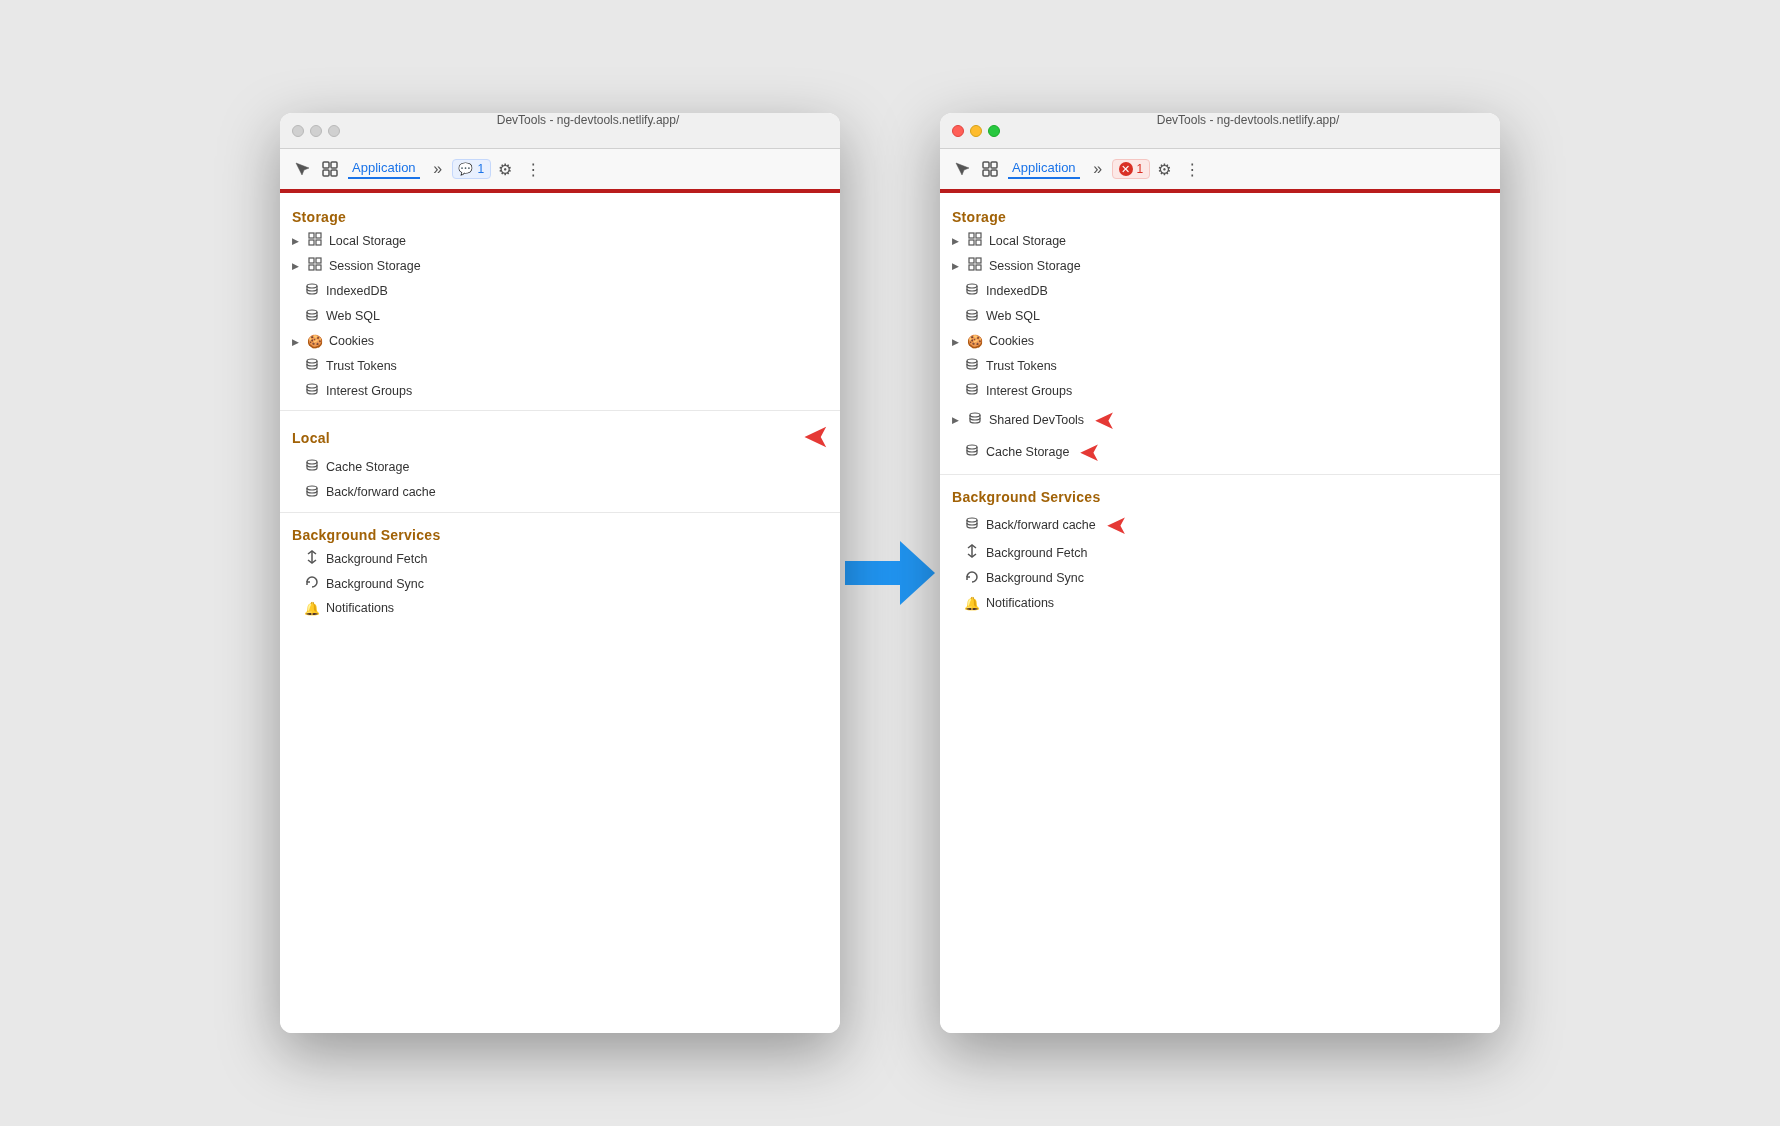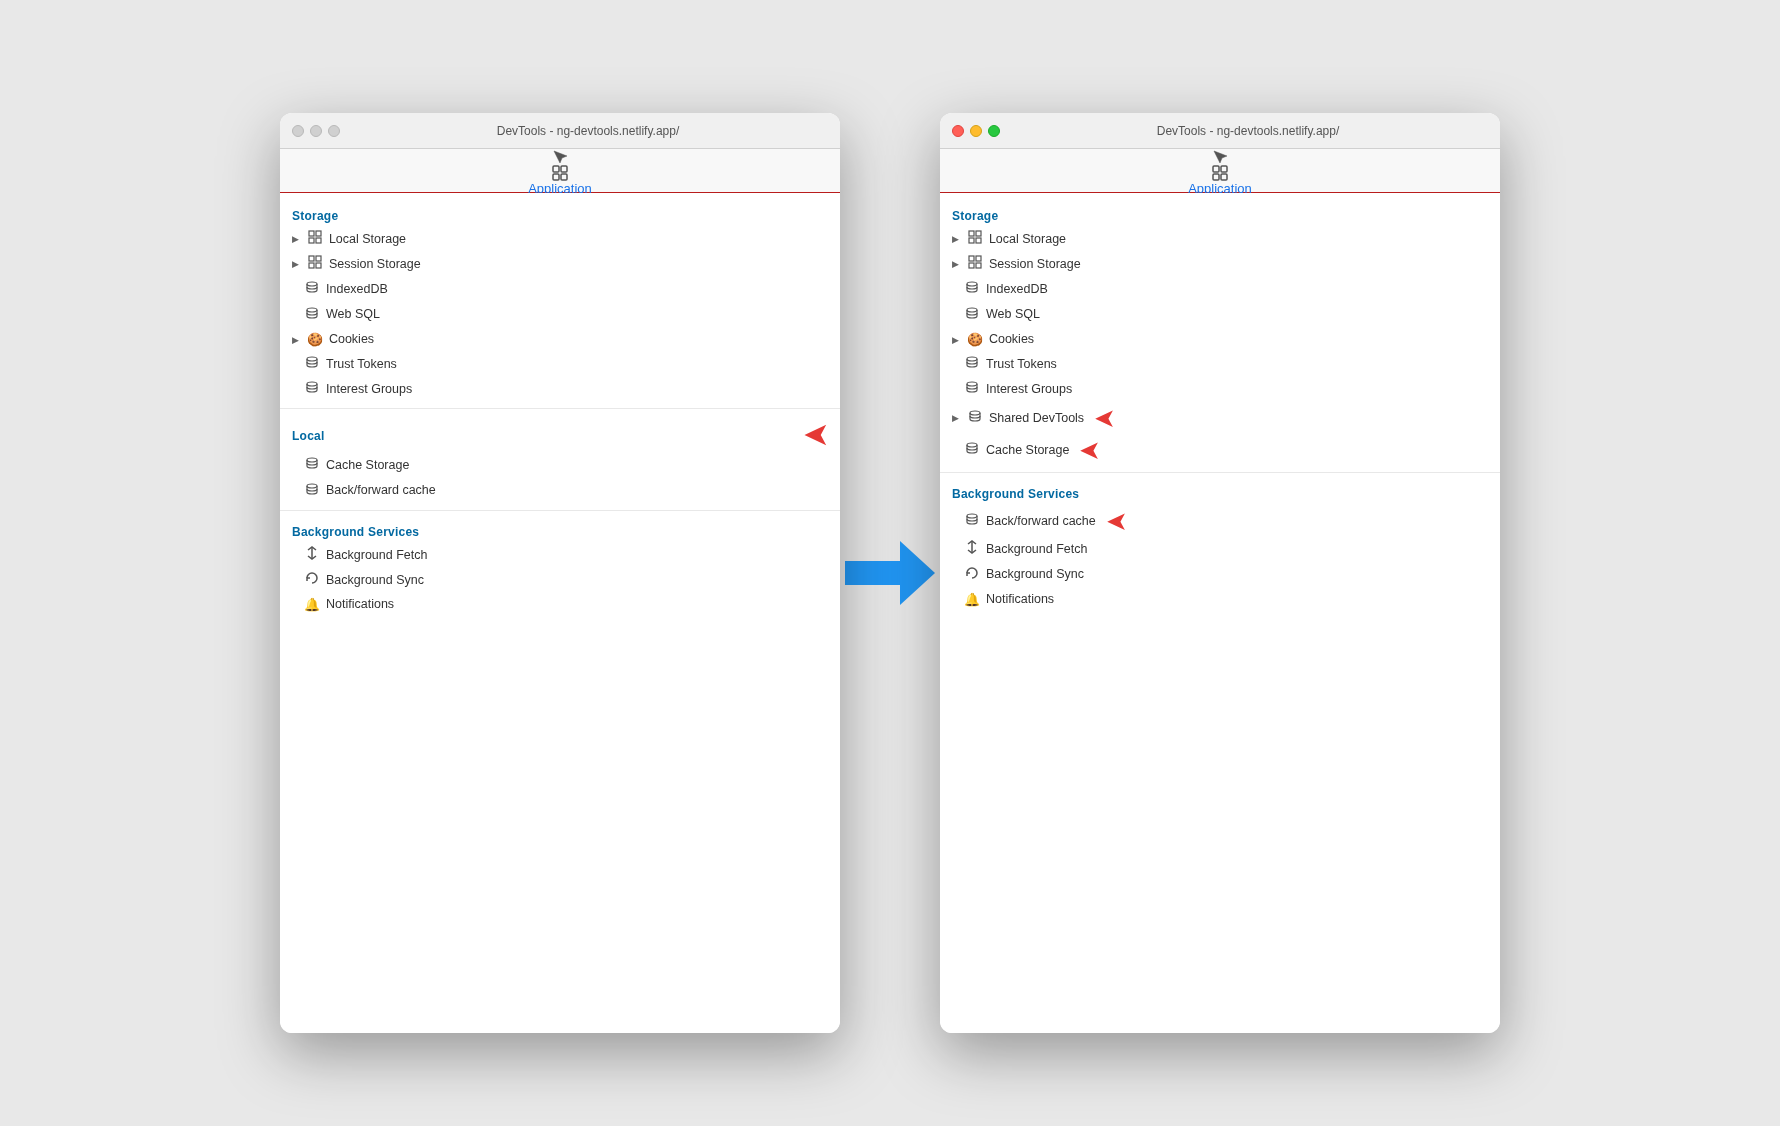--- a/index.html
+++ b/index.html
@@ -32,21 +32,20 @@
       overflow: hidden;
       display: flex;
       flex-direction: column;
     }
 
     
     .titlebar {
       height: 36px;
       background: #f0f0f0;
       display: flex;
-      align-items: center;
       padding: 0 12px;
       gap: 8px;
       border-bottom: 1px solid #d0d0d0;
       flex-shrink: 0;
     }
 
     .window-right .titlebar {
       background: #f0f0f0;
     }
 
@@ -70,26 +69,25 @@
       text-align: center;
       font-size: 12px;
       color: #555;
       font-weight: 500;
     }
 
     
     .toolbar {
       height: 44px;
       background: #f8f8f8;
-      border-bottom: 1px solid #b91c1c;
+      border-bottom: 4px solid #b91c1c;
       display: flex;
       align-items: center;
       padding: 0 8px;
       flex-shrink: 0;
-      flex-direction: column;
     }
 
     .toolbar-icon {
       width: 28px;
       height: 28px;
       display: flex;
       align-items: center;
       justify-content: center;
       color: #555;
       font-size: 14px;
@@ -158,23 +156,23 @@
     }
     .sidebar::-webkit-scrollbar-track {
       background: #f0f0f0;
     }
     .sidebar::-webkit-scrollbar-thumb {
       background: #ccc;
       border-radius: 4px;
     }
 
     .section-header {
-      font-size: 12px;
+      font-size: 14px;
       font-weight: 600;
-      color: #0369a1;
+      color: #a16207;
       padding: 8px 12px 4px 12px;
       letter-spacing: 0.02em;
     }
 
     .sidebar-item {
       display: flex;
       align-items: center;
       padding: 3px 12px 3px 24px;
       font-size: 12.5px;
       color: #333;

